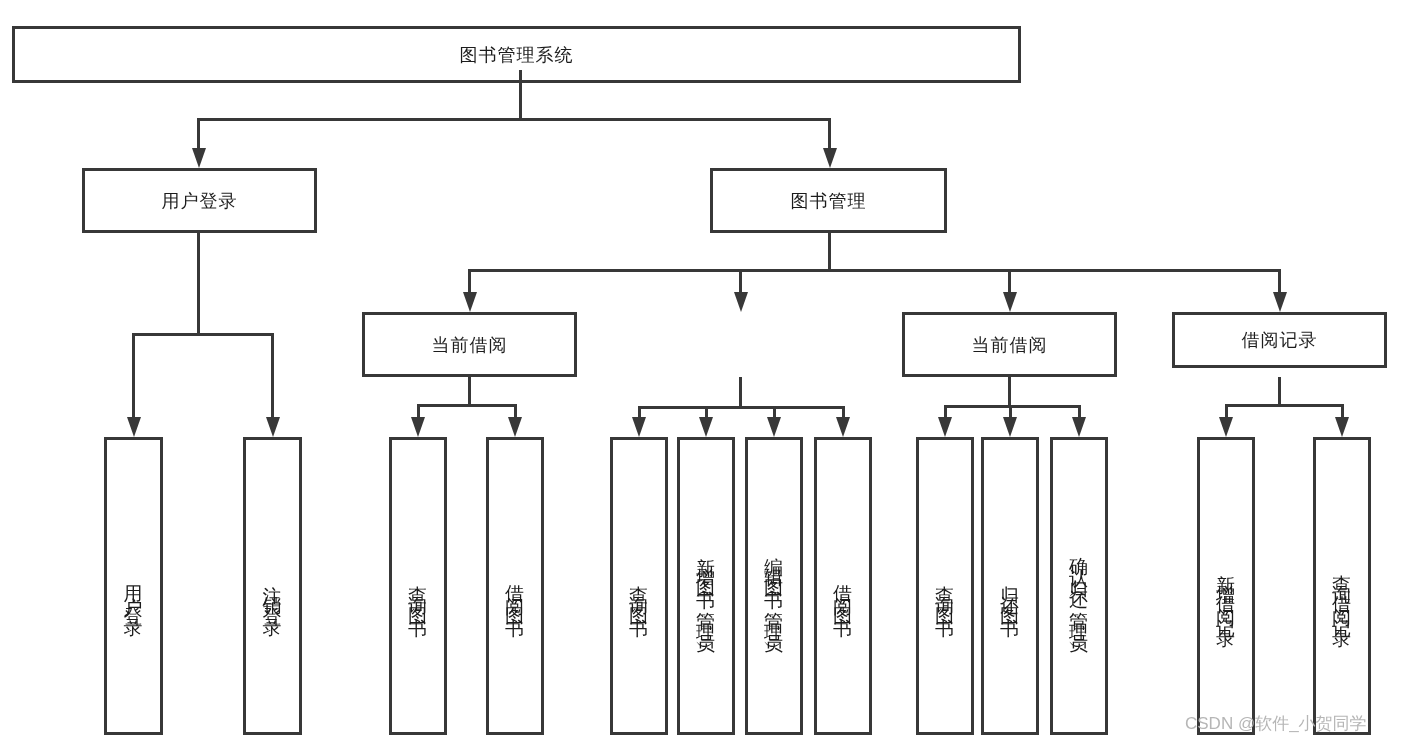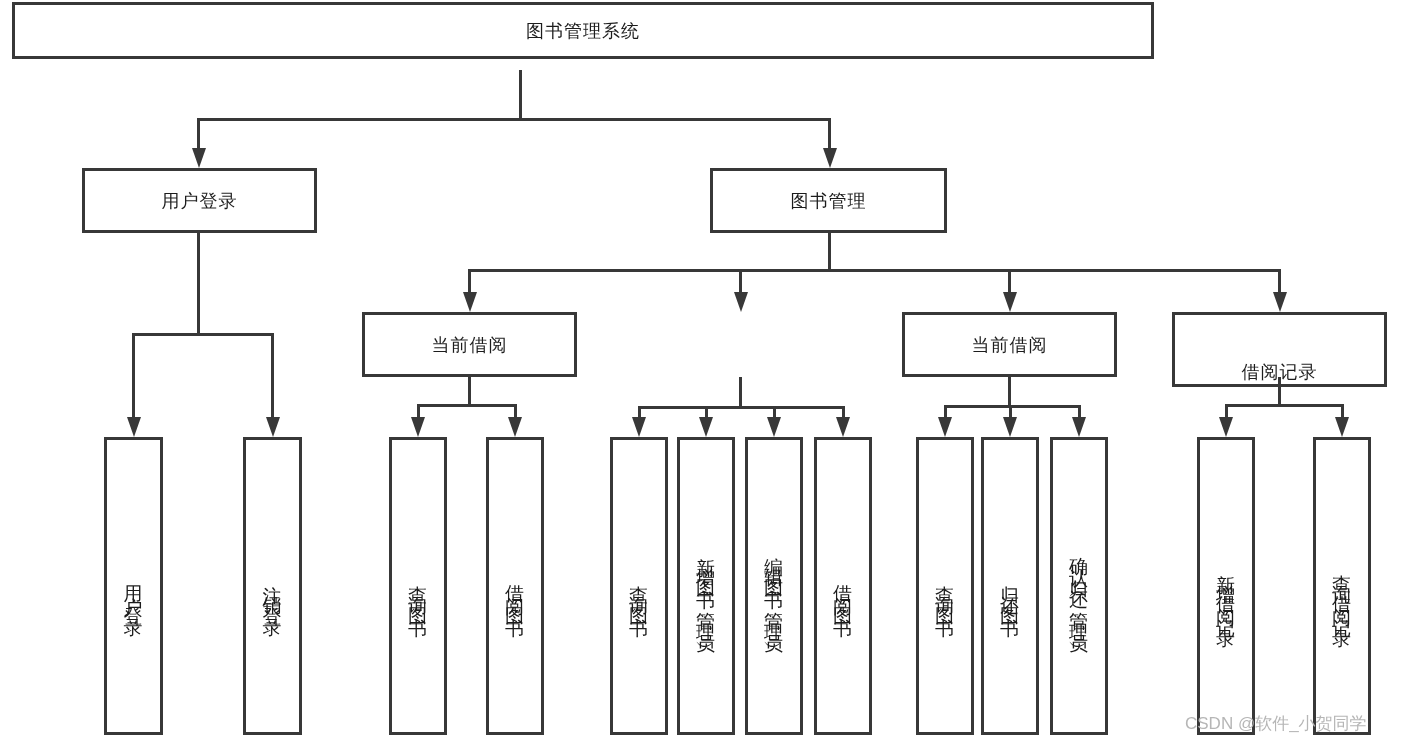--- a/index.html
+++ b/index.html
@@ -60,21 +60,21 @@
     color: #b6b6b6;
     z-index: 5;
     white-space: nowrap;
   }
 </style>
 </head>
 <body>
 
 <div class="stage">
 
-  <div class="node" style="left:12px; top:2px; width:1142px; height:57px;">
+  <div class="node" style="left:12px; top:26px; width:1009px; height:57px;">
     <span>图书管理系统</span>
   </div>
 
   <div class="vl" style="left:519px; top:70px; height:51px;"></div>
   <div class="hl" style="left:197px; top:118px; width:634px;"></div>
   <div class="vl" style="left:197px; top:118px; height:31px;"></div>
   <div class="arr" style="left:191.5px; top:148px;"></div>
   <div class="vl" style="left:828px; top:118px; height:31px;"></div>
   <div class="arr" style="left:822.5px; top:148px;"></div>
 
@@ -102,21 +102,21 @@
   <div class="arr" style="left:1002.5px; top:292px;"></div>
   <div class="vl" style="left:1278px; top:269px; height:23px;"></div>
   <div class="arr" style="left:1272.5px; top:292px;"></div>
 
   <div class="node" style="left:362px; top:312px; width:215px; height:65px;">
     <span>当前借阅</span>
   </div>
   <div class="node" style="left:902px; top:312px; width:215px; height:65px;text-align:center;">
     <span>当前借阅</span>
   </div>
-  <div class="node" style="left:1172px; top:312px; width:215px; height:75px;align-items:flex-end;">
+  <div class="node" style="left:1172px; top:312px; width:215px; height:56px;">
     <span>借阅记录</span>
   </div>
 
   <div class="vl" style="left:468px; top:377px; height:29px;"></div>
   <div class="hl" style="left:416.5px; top:404px; width:100px;"></div>
   <div class="vl" style="left:416.5px; top:404px; height:13px;"></div>
   <div class="arr" style="left:411px; top:417px;"></div>
   <div class="vl" style="left:513.5px; top:404px; height:13px;"></div>
   <div class="arr" style="left:508px; top:417px;"></div>
 

